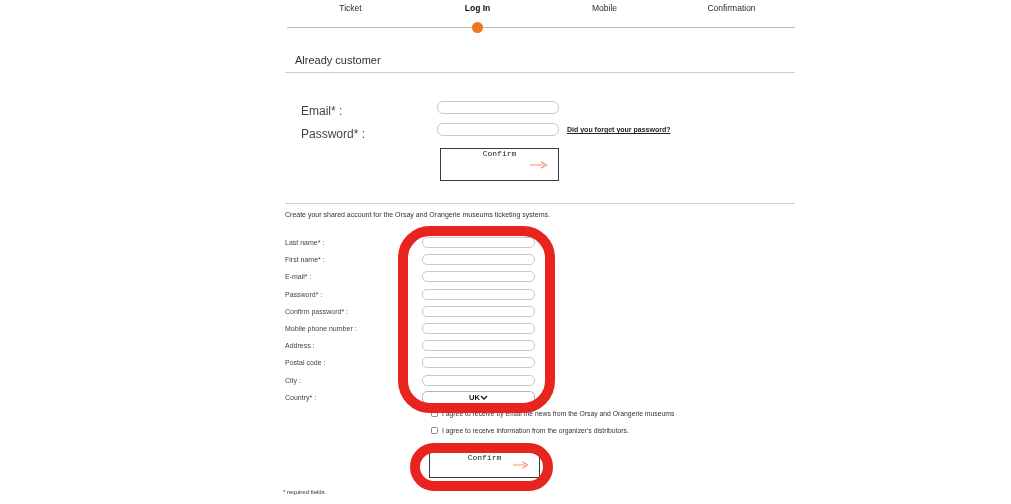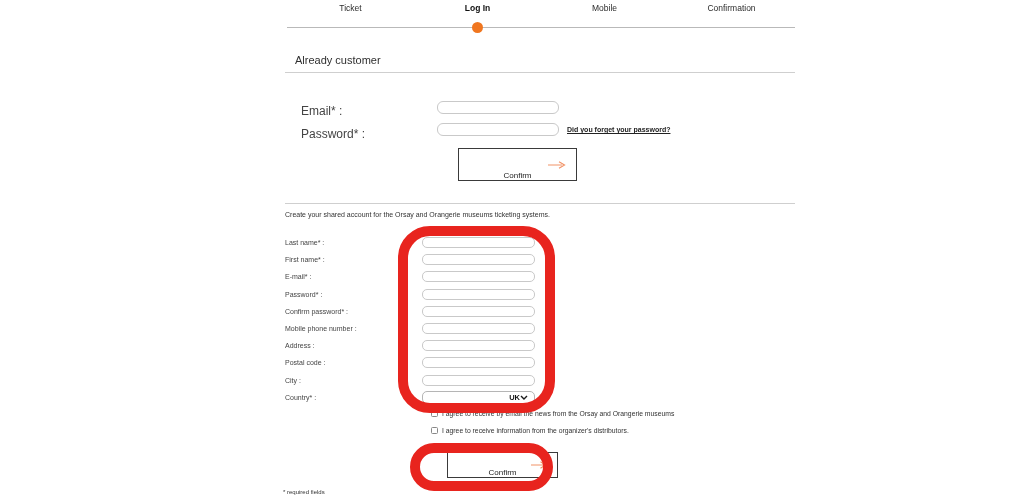--- a/index.html
+++ b/index.html
@@ -17,32 +17,32 @@
   
   .h-already { position:absolute; left:295px; top:54px; font-size:11px; color:#2f2f2f; }
   .hr { position:absolute; left:285px; width:510px; height:1px; background:#cfcfcf; }
   .hr1 { top:72px; } .hr2 { top:203px; }
   .login-desc { position:absolute; left:285px; top:82px; font-size:7.5px; color:#333; }
   .f-label { position:absolute; left:285px; font-size:12px; color:#444;padding-left:16px; }
   .lbl-email { top:104px; } .lbl-pass { top:127px; }
   .inp { position:absolute; left:437px; width:122px; height:13px; border:1px solid #c9c9c9; border-radius:6px; background:#fff; outline:none; font-size:8px; padding:0 5px; }
   .inp-email { top:101px; } .inp-pass { top:123px; }
   .forgot { position:absolute; left:567px; top:126px; font-size:7px; font-weight:bold; color:#222; text-decoration:underline; cursor:pointer; }
-  .btn { position:absolute; background:#fff; border:1.5px solid #3a3a3a; display:flex; align-items:flex-end; justify-content:center; cursor:pointer; font-family:Liberation Sans, sans-serif;margin-left:18px; }
+  .btn { position:absolute; background:#fff; border:1.5px solid #3a3a3a; display:flex; align-items:flex-start; justify-content:center; cursor:pointer; font-family:Liberation Mono, monospace; }
   .btn .btn-text { font-size:8px; color:#222; }
   .btn .arrow { position:absolute; right:9px; top:50%; transform:translateY(-50%); display:block; }
   .btn1 { left:440px; top:148px; width:119px; height:33px; }
   .btn2 { left:429px; top:452px; width:111px; height:26px; z-index:3; }
   
   .reg-desc { position:absolute; left:285px; top:211px; font-size:7px; color:#333; }
   .reg-form { position:absolute; left:285px; top:234px; width:252px; }
   .reg-row { height:17.2px; display:flex; align-items:center; }
   .reg-row label { width:137px; font-size:7px; color:#444; }
   .reg-row input { width:113px; height:11px; border:1px solid #c9c9c9; border-radius:5px; outline:none; font-size:7px; padding:0 5px; background:#fff; }
-  .country-select { width:113px; height:13px; border:1px solid #b5b5b5; border-radius:5px; background:#fff; display:flex; align-items:center; justify-content:flex-end; padding:0 6px; cursor:pointer; }
+  .country-select { width:113px; height:13px; border:1px solid #b5b5b5; border-radius:5px; background:#fff; display:flex; align-items:center; justify-content:center; padding:0 6px; cursor:pointer; }
   .country-select .cs-val { font-size:7.5px; font-weight:bold; color:#111; }
   .cb-row { position:absolute; display:flex; align-items:center; }
   .cb-row1 { left:431px; top:410px; }
   .cb-row2 { left:431px; top:427px; }
   .cb { width:7px; height:7px; border:1px solid #888; border-radius:1.5px; background:#fff; margin-right:4px; flex:none; cursor:pointer; }
   .cb-label { font-size:6.8px; color:#333; white-space:nowrap; }
   
   .annot { position:absolute; border:10px solid #e8241e; pointer-events:none; z-index:5; }
   .annot-fields { left:398px; top:226px; width:157px; height:187px; border-radius:32px; }
   .annot-confirm { left:410px; top:443px; width:143px; height:48px; border-radius:26px; }

